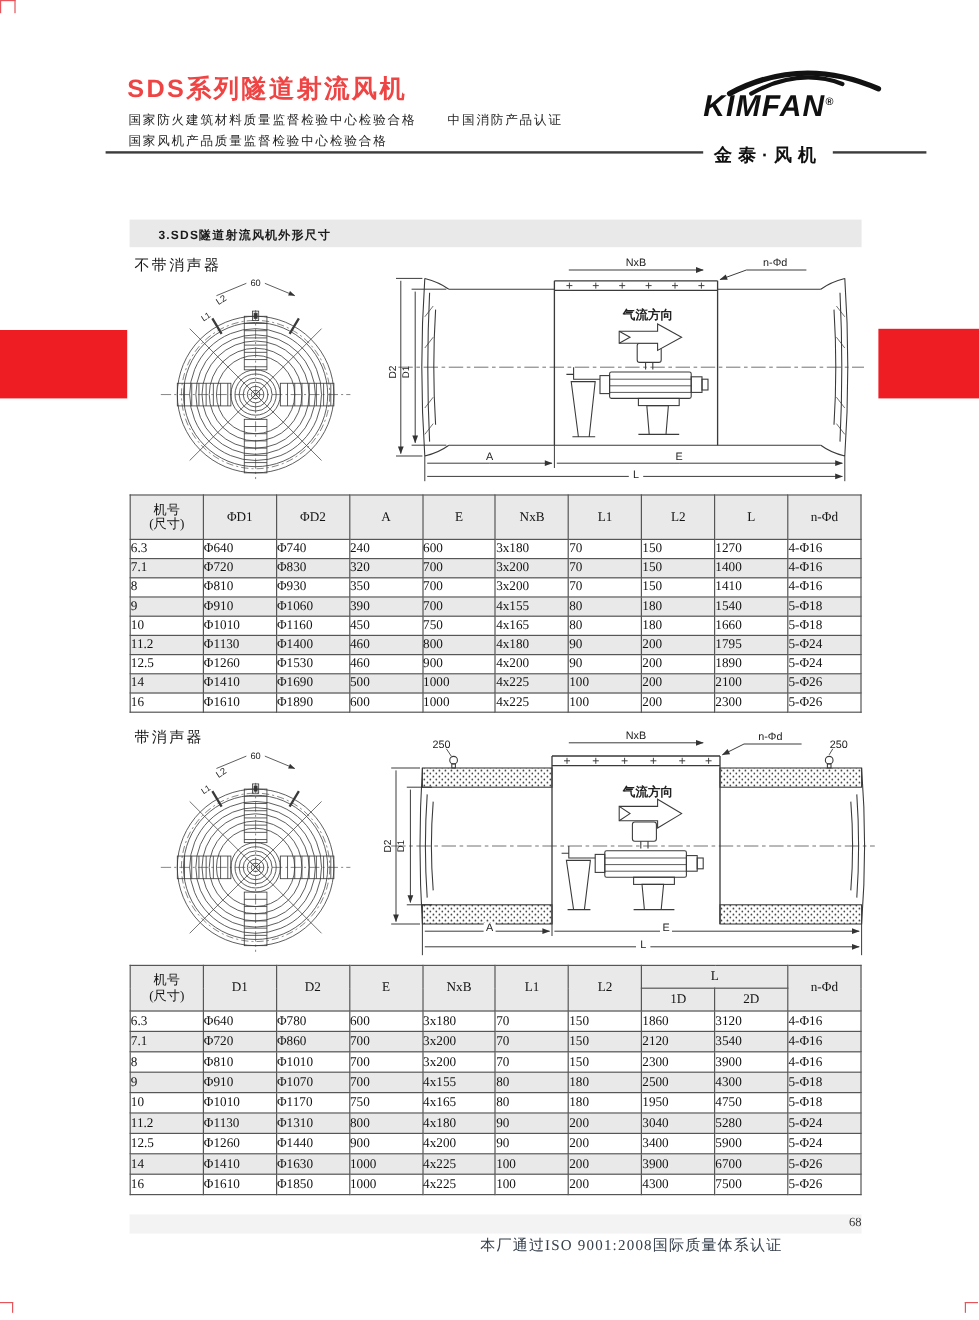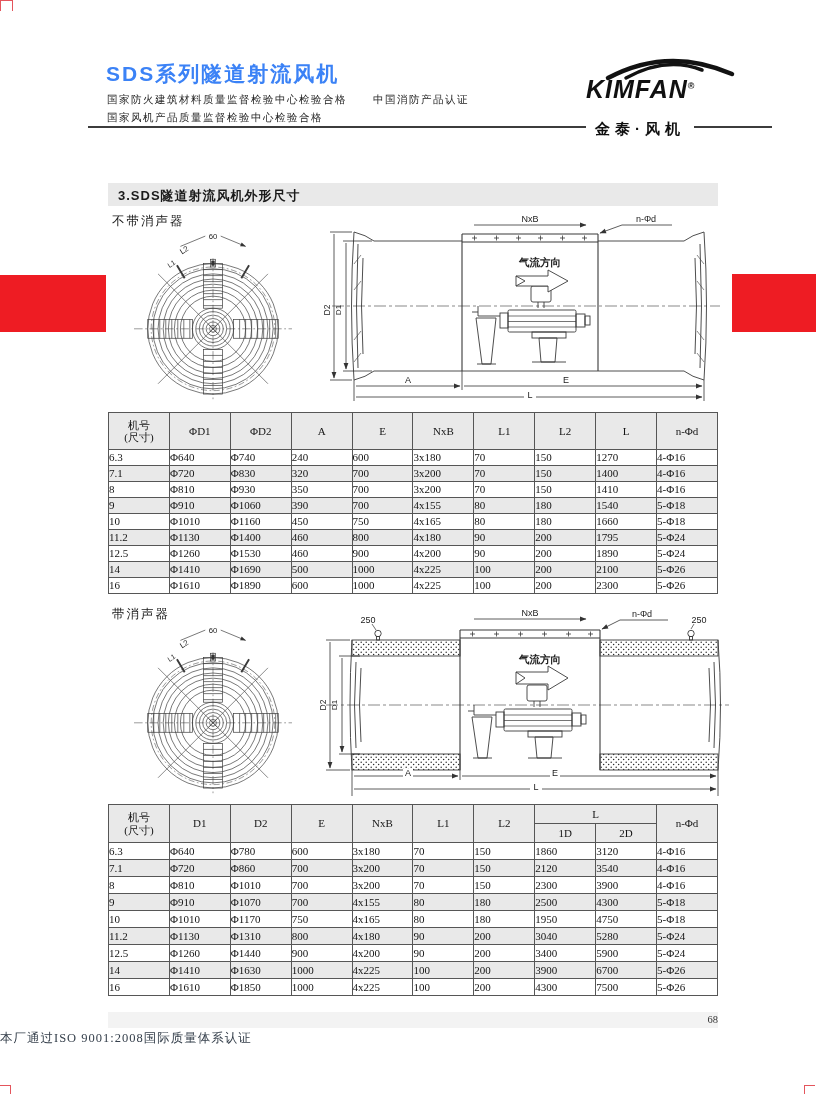--- a/index.html
+++ b/index.html
@@ -9,35 +9,35 @@
   .abs{position:absolute}
 
   
   .mark-tl{left:0;top:0;width:13px;height:11px;border:1.5px solid #e4555c;border-bottom:none}
   .mark-bl{left:0;top:1085px;width:11px;height:9px;border-top:1.5px solid #e4555c;border-right:1.5px solid #e4555c}
   .mark-br{left:804px;top:1085px;width:11px;height:9px;border-top:1.5px solid #e4555c;border-left:1.5px solid #e4555c}
   .red-block-left{left:0;top:275px;width:106px;height:57px}
   .red-block-right{left:732px;top:274px;width:84px;height:58px}
 
   
-  .hdr-title{left:106px;top:60px;font-size:21px;font-weight:bold;letter-spacing:2px;color:#3b82f6}
+  .hdr-title{left:106px;top:60px;font-size:21px;font-weight:bold;letter-spacing:2px;color:#ef4444}
   .hdr-cert1{left:107px;top:93px;font-size:10.5px;letter-spacing:1.5px;color:#1f1f1f}
   .hdr-cert1 .gap{display:inline-block;width:26px}
   .hdr-cert2{left:107px;top:111px;font-size:10.5px;letter-spacing:1.5px;color:#1f1f1f}
   .hdr-rule{left:88px;top:126px;width:684px;height:1.5px;background:#3c3c3c}
   .logo{left:586px;top:56px;width:190px;text-align:left}
   .logo-arcs{display:block;margin:0 auto -3px 18px}
   .logo-brand{font-size:25px;font-weight:bold;font-style:italic;letter-spacing:1px;color:#101010;line-height:1}
   .logo-reg{font-size:9px;font-style:normal;vertical-align:super}
   .logo-sub{position:relative;z-index:2;display:inline-block;background:#fff;padding:0 9px;margin-top:18px;
             font-size:15px;font-weight:bold;letter-spacing:5px;color:#101010}
 
   
   .section-bar{left:108px;top:183px;width:610px;height:23px;background:#e9e9e9;line-height:23px}
-  .section-bar span{font-size:13px;font-weight:bold;letter-spacing:1px;padding-left:10px;color:#1a1a1a}
+  .section-bar span{font-size:10px;font-weight:bold;letter-spacing:1px;padding-left:24px;color:#1a1a1a}
 
   .fig-caption{font-size:12.5px;font-weight:normal;letter-spacing:2px;color:#161616}
   .cap1{left:112px;top:213px}
   .cap2{left:112px;top:606px}
   svg{position:absolute;overflow:visible}
   svg text{font-family:"Liberation Sans",sans-serif;fill:#222}
 
   
   .dim-table{position:absolute;left:108px;width:610px;border-collapse:collapse;table-layout:fixed;
              font-family:"Liberation Serif",serif;font-size:11px;color:#141414;
@@ -48,21 +48,21 @@
   #table1{top:412px}
   #table1 thead th{height:37px}
   #table1 tbody td{height:16px}
   #table2{top:804px}
   #table2 thead th{height:19px}
   #table2 tbody td{height:17px}
 
   
   .foot-band{left:108px;top:1012px;width:610px;height:16px;background:#f3f3f3;text-align:right;
              font-family:"Liberation Serif",serif;font-size:10.5px;line-height:16px;color:#333}
-  .foot-iso{left:0;top:1030px;width:652px;text-align:left;font-family:"Liberation Serif",serif;
+  .foot-iso{left:0;top:1030px;width:652px;text-align:right;font-family:"Liberation Serif",serif;
             font-size:12.5px;letter-spacing:1px;color:#36404c}
 </style>
 </head>
 <body>
 
 <div class="page">
 
   <div class="abs mark-tl"></div>
   <div class="abs red-block-left" style="background:#ee1c23"></div>
   <div class="abs red-block-right" style="background:#ee1c23"></div>

